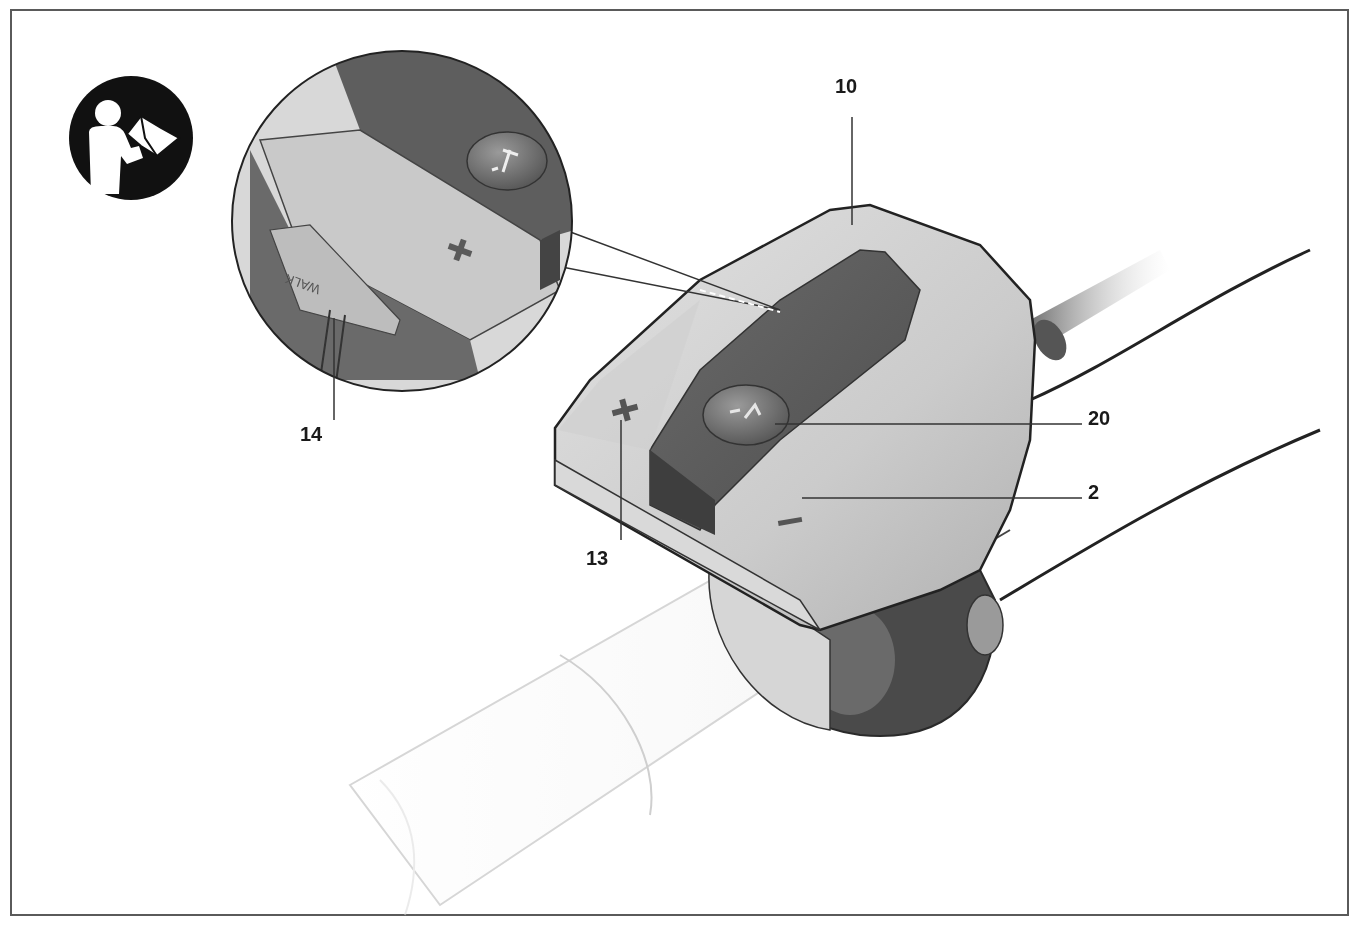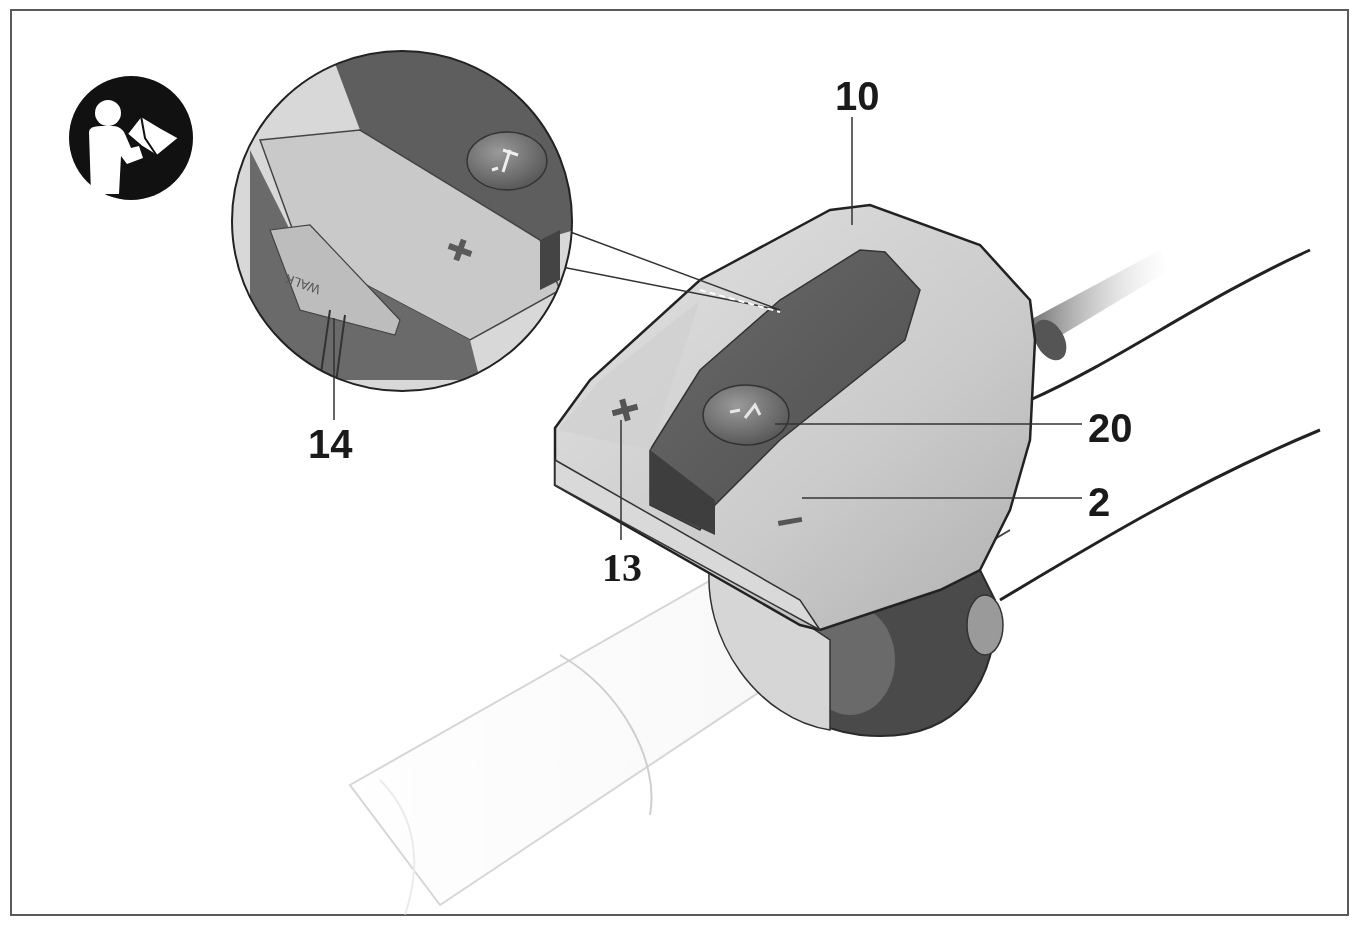--- a/index.html
+++ b/index.html
@@ -1,19 +1,19 @@
 <!DOCTYPE html>
 <html><head>
   <meta charset="utf-8">
   <style>
     html, body { margin: 0; padding: 0; background: #ffffff; }
     body { width: 1362px; height: 926px; position: relative; overflow: hidden; font-family: "Liberation Sans", sans-serif; }
     .frame { position: absolute; left: 10px; top: 9px; width: 1339px; height: 907px; border: 2px solid #5a5a5a; box-sizing: border-box; background: #fff; }
     .art { position: absolute; left: 0; top: 0; width: 1362px; height: 926px; }
-    .callout { position: absolute; font-family: "Liberation Sans", sans-serif; font-weight: bold; font-size: 40px; color: #1a1a1a; line-height: 1; letter-spacing: 0px; }
+    .callout { position: absolute; font-family: "Liberation Sans", sans-serif; font-weight: bold; font-size: 20px; color: #1a1a1a; line-height: 1; letter-spacing: 0px; }
     .manual-icon { position: absolute; left: 61px; top: 76px; width: 140px; height: 124px; }
   </style>
 </head>
 <body>
 
 <div class="frame"></div>
 
 <svg class="art" viewBox="0 0 1362 926" xmlns="http://www.w3.org/2000/svg">
   <defs>
     <linearGradient id="barGrad" x1="0" y1="0" x2="1" y2="0">
@@ -113,14 +113,14 @@
   <circle cx="70" cy="62" r="62" fill="#111"></circle>
   <circle cx="47" cy="37" r="13" fill="#fff"></circle>
   <path d="M28 56 Q28 50 40 50 L 52 50 Q 60 50 64 58 L 70 72 L 78 70 L 82 82 L 66 88 L 60 80 L 58 118 L 30 118 Z" fill="#fff"></path>
   <path d="M66 58 L 80 40 L 100 52 L 118 62 L 96 80 L 80 70 Z" fill="#fff" stroke="#111" stroke-width="2"></path>
   <path d="M80 40 L 84 62 L 96 80" fill="none" stroke="#111" stroke-width="2"></path>
 </svg>
 
 <div class="callout" style="left:835px; top:76px;">10</div>
 <div class="callout" style="left:1088px; top:408px;">20</div>
 <div class="callout" style="left:1088px; top:482px;">2</div>
-<div class="callout" style="left:602px; top:548px;font-family:Liberation Serif, serif;">13</div>
-<div class="callout" style="left:308px; top:424px;text-align:right;">14</div>
+<div class="callout" style="left:586px; top:548px;">13</div>
+<div class="callout" style="left:300px; top:424px;text-align:right;">14</div>
 
 </body></html>

